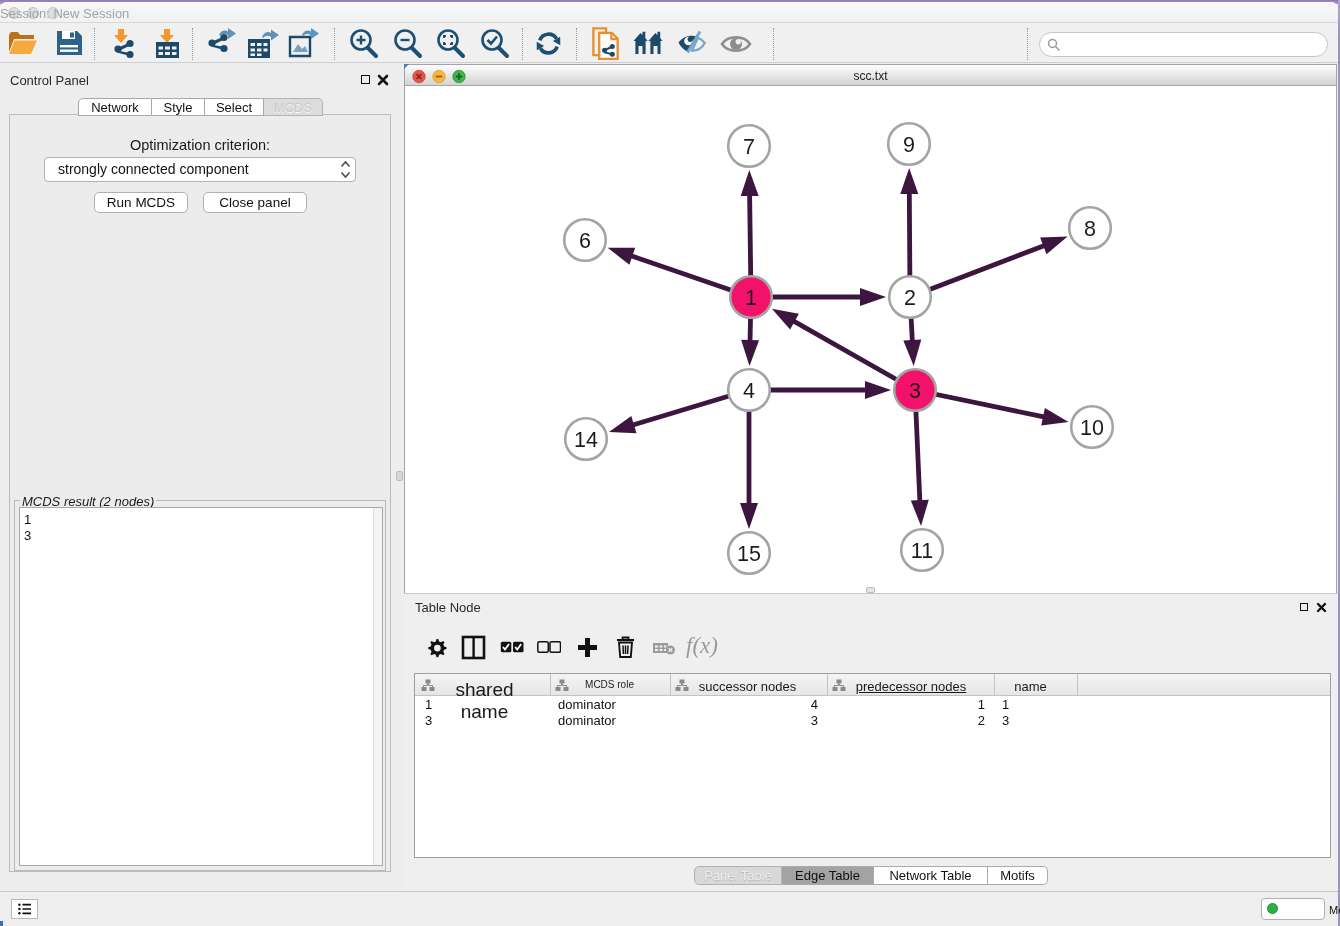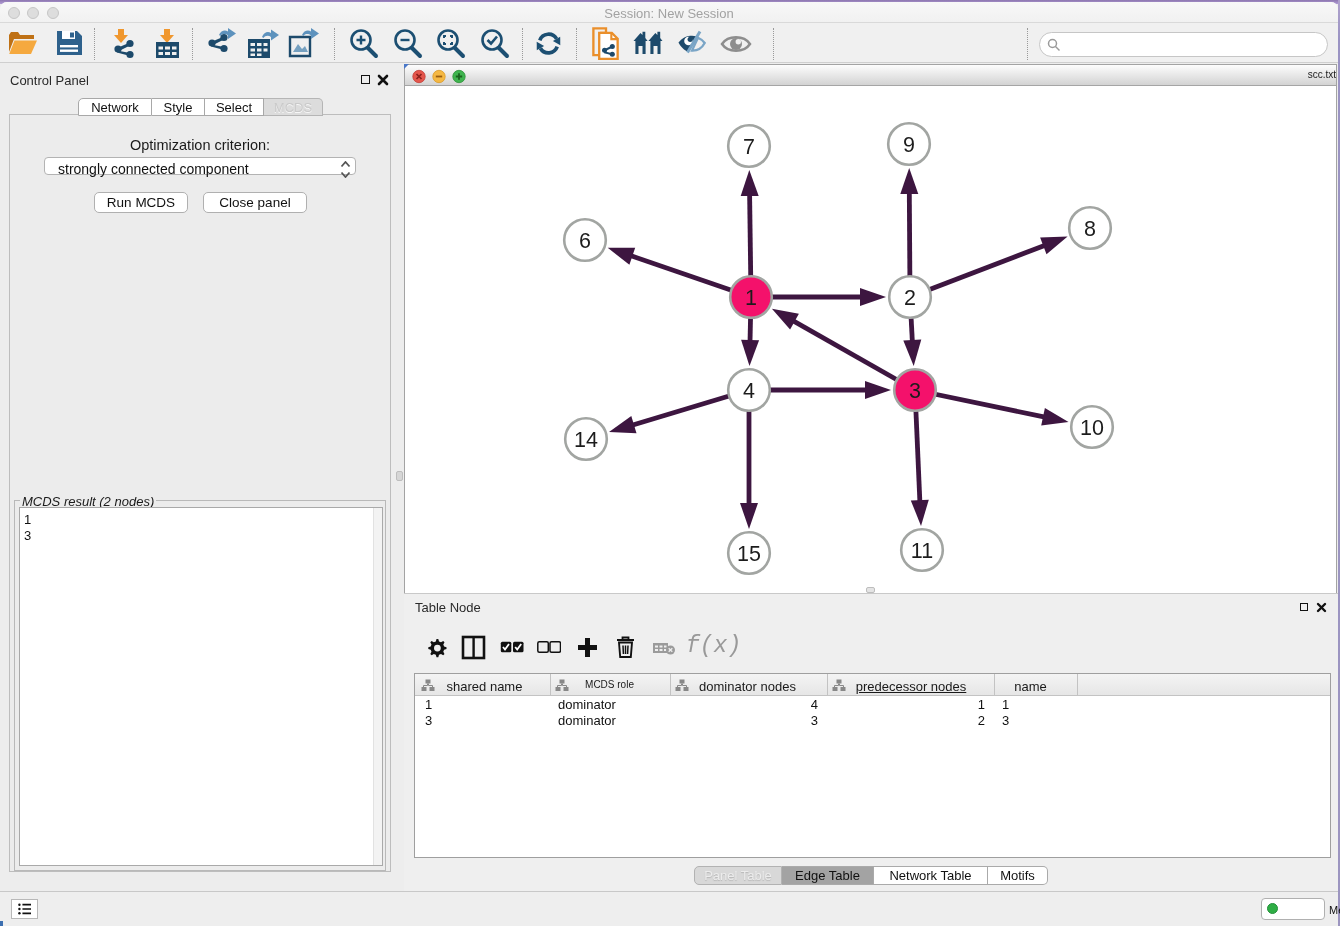--- a/index.html
+++ b/index.html
@@ -15,21 +15,21 @@
 
 <div class="abs" style="left:0;top:0;width:1340px;height:4px;background:linear-gradient(#8d77b0,#b29cd6);"></div>
 <div class="abs" style="right:0;top:0;width:2px;height:926px;background:linear-gradient(#b0a3cd,#9a93c3 40px,#9c95c0);"></div>
 
 <div class="abs" style="left:0;top:2px;width:1338px;height:924px;background:#ededed;border-radius:7px 7px 0 0;"></div>
 
 <div class="abs" style="left:0;top:2px;width:1338px;height:21px;background:linear-gradient(#f8f8f8,#f1f1f1);border-radius:7px 7px 0 0;border-bottom:1px solid #d9d9d9;"></div>
 <div class="abs" style="left:8px;top:7px;width:12px;height:12px;border-radius:50%;background:#dddddd;border:1px solid #c6c6c6;"></div>
 <div class="abs" style="left:27px;top:7px;width:12px;height:12px;border-radius:50%;background:#dddddd;border:1px solid #c6c6c6;"></div>
 <div class="abs" style="left:47px;top:7px;width:12px;height:12px;border-radius:50%;background:#dddddd;border:1px solid #c6c6c6;"></div>
-<div class="abs" style="left:0;top:6px;width:1338px;text-align:center;font-size:13px;color:#a2a2a2;">Session: New Session</div>
+<div class="abs" style="left:0;top:6px;width:1338px;text-align:left;font-size:13px;color:#a2a2a2;">Session: New Session</div>
 
 <div class="abs" style="left:0;top:23px;width:1338px;height:40px;background:#f0f0f0;border-bottom:1px solid #cfcfcf;"></div>
 <div class="sep" style="left:94px;"></div>
 <div class="sep" style="left:192px;"></div>
 <div class="sep" style="left:334px;"></div>
 <div class="sep" style="left:522px;"></div>
 <div class="sep" style="left:576px;"></div>
 <div class="sep" style="left:773px;"></div>
 <div class="sep" style="left:1027px;"></div>
 
@@ -153,42 +153,42 @@
   </svg>
 
 <div class="abs" style="left:9px;top:114px;width:382px;height:758px;border:1px solid #bdbdbd;background:#ececec;"></div>
 
 <div class="abs" style="left:78px;top:98px;width:74px;height:18px;background:#fff;border:1px solid #a8a8a8;border-radius:5px 0 0 0;font-size:13px;text-align:center;line-height:17px;color:#111;">Network</div>
 <div class="abs" style="left:152px;top:98px;width:53px;height:18px;background:#fff;border:1px solid #a8a8a8;border-left:none;font-size:13px;text-align:center;line-height:17px;color:#111;">Style</div>
 <div class="abs" style="left:205px;top:98px;width:59px;height:18px;background:#fff;border:1px solid #a8a8a8;border-left:none;font-size:13px;text-align:center;line-height:17px;color:#111;">Select</div>
 <div class="abs" style="left:264px;top:98px;width:59px;height:18px;background:#dcdcdc;border:1px solid #b5b5b5;border-left:none;border-radius:0 5px 0 0;font-size:13px;text-align:center;line-height:17px;color:#c9c9c9;text-shadow:0 1px 0 #f7f7f7;">MCDS</div>
 
 <div class="abs" style="left:10px;top:137px;width:380px;text-align:center;font-size:14.5px;color:#1a1a1a;">Optimization criterion:</div>
-<div class="abs" style="left:44px;top:157px;width:312px;height:18px;background:#fff;border:1px solid #b3b3b3;border-radius:4px;font-size:14px;color:#111;line-height:23px;padding-left:13px;">strongly connected component</div>
+<div class="abs" style="left:44px;top:157px;width:312px;height:25px;background:#fff;border:1px solid #b3b3b3;border-radius:4px;font-size:14px;color:#111;line-height:23px;padding-left:13px;">strongly connected component</div>
 <svg class="abs" style="left:340px;top:161px;" width="11" height="17" viewBox="0 0 11 17">
  <path d="M1.5 5.5 L5.5 1 L9.5 5.5" fill="none" stroke="#555" stroke-width="1.8"></path>
  <path d="M1.5 11.5 L5.5 16 L9.5 11.5" fill="none" stroke="#555" stroke-width="1.8"></path>
 </svg>
 <div class="abs" style="left:94px;top:192px;width:94px;height:21px;background:#fff;border:1px solid #b0b0b0;border-radius:5px;font-size:13.5px;color:#111;text-align:center;line-height:19px;">Run MCDS</div>
 <div class="abs" style="left:203px;top:192px;width:104px;height:21px;background:#fff;border:1px solid #b0b0b0;border-radius:5px;font-size:13.5px;color:#111;text-align:center;line-height:19px;">Close panel</div>
 
 <div class="abs" style="left:14px;top:500px;width:372px;height:371px;border:1px solid #b9b9b9;"></div>
 <div class="abs" style="left:20px;top:494px;background:#ececec;font-size:13px;color:#1a1a1a;padding:0 2px;font-style:italic;">MCDS result (2 nodes)</div>
 <div class="abs" style="left:19px;top:507px;width:364px;height:359px;background:#fff;border:1px solid #a9a9a9;"></div>
 <div class="abs" style="left:373px;top:508px;width:9px;height:357px;background:#f3f3f3;border-left:1px solid #e2e2e2;"></div>
 <div class="abs" style="left:24px;top:512px;font-size:13px;color:#111;line-height:16px;">1<br>3</div>
 
 <div class="abs" style="left:396px;top:471px;width:7px;height:10px;background:#d6d6d6;border:1px solid #bdbdbd;border-radius:2px;"></div>
 
 <div class="abs" style="left:404px;top:64px;width:933px;height:529px;border:1px solid #a3a3a3;border-bottom:none;background:#fff;"></div>
 <div class="abs" style="left:405px;top:65px;width:931px;height:21px;background:linear-gradient(#fdfdfd,#d3d3d3);border-bottom:1px solid #a5a5a5;"></div>
 <svg class="abs" style="left:404px;top:64px;" width="5" height="5" viewBox="0 0 5 5">
     <path d="M0 0 L5 0 L0 5 Z" fill="#4a78c8"></path>
   </svg>
-<div class="abs" style="left:405px;top:69px;width:931px;text-align:right;font-size:10px;color:#1c1c1c;">scc.txt</div>
+<div class="abs" style="left:405px;top:69px;width:931px;text-align:center;font-size:12px;color:#1c1c1c;">scc.txt</div>
 <svg class="abs" style="left:412px;top:69px;" width="56" height="15" viewBox="0 0 56 15">
  <circle cx="7" cy="7.5" r="6.2" fill="#e4564c" stroke="#c13f38" stroke-width="0.8"></circle>
  <path d="M4.5 5 L9.5 10 M9.5 5 L4.5 10" stroke="#8c211c" stroke-width="1.7"></path>
  <circle cx="27" cy="7.5" r="6.2" fill="#f5b843" stroke="#d89a2b" stroke-width="0.8"></circle>
  <path d="M23.8 7.5 L30.2 7.5" stroke="#985e10" stroke-width="1.8"></path>
  <circle cx="47" cy="7.5" r="6.2" fill="#3fb44f" stroke="#2d9139" stroke-width="0.8"></circle>
  <path d="M43.8 7.5 L50.2 7.5 M47 4.3 L47 10.7" stroke="#1a631f" stroke-width="1.8"></path>
 </svg>
 
 <div class="abs" style="left:866px;top:587px;width:9px;height:6px;background:#e4e4e4;border:1px solid #bdbdbd;border-radius:2px;"></div>
@@ -280,53 +280,53 @@
  <path d="M4 7.5 L17 7.5 L15.8 22 L5.2 22 Z" fill="none" stroke="#111" stroke-width="1.9"></path>
  <path d="M8 10.5 L8.4 19 M10.5 10.5 L10.5 19 M13 10.5 L12.6 19" stroke="#111" stroke-width="1.5"></path>
 </svg>
 <svg class="abs" style="left:652px;top:641px;" width="24" height="14" viewBox="0 0 24 14">
  <g fill="#9b9b9b">
   <path d="M1 2 L16 2 L16 12 L1 12 Z M3 4.5 L6 4.5 L6 6.5 L3 6.5 Z M7.5 4.5 L10.5 4.5 L10.5 6.5 L7.5 6.5 Z M12 4.5 L14.5 4.5 L14.5 6.5 L12 6.5 Z M3 8 L6 8 L6 10 L3 10 Z M7.5 8 L10.5 8 L10.5 10 L7.5 10 Z M12 8 L14.5 8 L14.5 10 L12 10 Z" fill-rule="evenodd"></path>
   <circle cx="18.5" cy="9" r="4.5"></circle>
  </g>
  <path d="M16.7 7.2 L20.3 10.8 M20.3 7.2 L16.7 10.8" stroke="#efefef" stroke-width="1.3"></path>
 </svg>
-<div class="abs" style="left:686px;top:633px;font-family:Liberation Mono, monospace;font-style:italic;font-size:23px;color:#999;">f(x)</div>
+<div class="abs" style="left:686px;top:633px;font-family:Liberation Serif, serif;font-style:italic;font-size:23px;color:#999;">f(x)</div>
 
 <div class="abs" style="left:414px;top:673px;width:917px;height:185px;background:#fff;border:1px solid #9f9f9f;"></div>
 <div class="abs" style="left:415px;top:674px;width:915px;height:22px;background:linear-gradient(#f4f4f4,#e6e6e6);border-bottom:1px solid #c3c3c3;"></div>
 <svg class="abs" style="left:421px;top:679px;" width="14" height="13" viewBox="0 0 14 13">
     <g fill="#888">
       <rect x="4.5" y="0.5" width="5" height="4"></rect>
       <rect x="0.5" y="8" width="5" height="4"></rect>
       <rect x="8.5" y="8" width="5" height="4"></rect>
       <path d="M6.5 4.5 L6.5 6.5 L2.5 6.5 L2.5 8 M7.5 4.5 L7.5 6.5 L11.5 6.5 L11.5 8" stroke="#888" fill="none"></path>
     </g>
   </svg>
-<div class="abs" style="left:437px;top:679px;width:95px;text-align:center;font-size:13px;color:#1a1a1a;">shared name</div>
+<div class="abs" style="left:437px;top:679px;width:95px;text-align:center;font-size:19px;color:#1a1a1a;">shared name</div>
 <div class="abs" style="left:550px;top:674px;width:1px;height:21px;background:#c3c3c3;"></div>
 <svg class="abs" style="left:555px;top:679px;" width="14" height="13" viewBox="0 0 14 13">
     <g fill="#888">
       <rect x="4.5" y="0.5" width="5" height="4"></rect>
       <rect x="0.5" y="8" width="5" height="4"></rect>
       <rect x="8.5" y="8" width="5" height="4"></rect>
       <path d="M6.5 4.5 L6.5 6.5 L2.5 6.5 L2.5 8 M7.5 4.5 L7.5 6.5 L11.5 6.5 L11.5 8" stroke="#888" fill="none"></path>
     </g>
   </svg>
 <div class="abs" style="left:572px;top:679px;width:75px;text-align:center;font-size:10px;color:#1a1a1a;">MCDS role</div>
 <div class="abs" style="left:670px;top:674px;width:1px;height:21px;background:#c3c3c3;"></div>
 <svg class="abs" style="left:675px;top:679px;" width="14" height="13" viewBox="0 0 14 13">
     <g fill="#888">
       <rect x="4.5" y="0.5" width="5" height="4"></rect>
       <rect x="0.5" y="8" width="5" height="4"></rect>
       <rect x="8.5" y="8" width="5" height="4"></rect>
       <path d="M6.5 4.5 L6.5 6.5 L2.5 6.5 L2.5 8 M7.5 4.5 L7.5 6.5 L11.5 6.5 L11.5 8" stroke="#888" fill="none"></path>
     </g>
   </svg>
-<div class="abs" style="left:690px;top:679px;width:115px;text-align:center;font-size:13px;color:#1a1a1a;">dominator nodes</div>
+<div class="abs" style="left:690px;top:679px;width:115px;text-align:center;font-size:13px;color:#1a1a1a;">successor nodes</div>
 <div class="abs" style="left:827px;top:674px;width:1px;height:21px;background:#c3c3c3;"></div>
 <svg class="abs" style="left:832px;top:679px;" width="14" height="13" viewBox="0 0 14 13">
     <g fill="#888">
       <rect x="4.5" y="0.5" width="5" height="4"></rect>
       <rect x="0.5" y="8" width="5" height="4"></rect>
       <rect x="8.5" y="8" width="5" height="4"></rect>
       <path d="M6.5 4.5 L6.5 6.5 L2.5 6.5 L2.5 8 M7.5 4.5 L7.5 6.5 L11.5 6.5 L11.5 8" stroke="#888" fill="none"></path>
     </g>
   </svg>
 <div class="abs" style="left:841px;top:679px;width:140px;text-align:center;font-size:13px;color:#1a1a1a;text-decoration:underline;">predecessor nodes</div>

